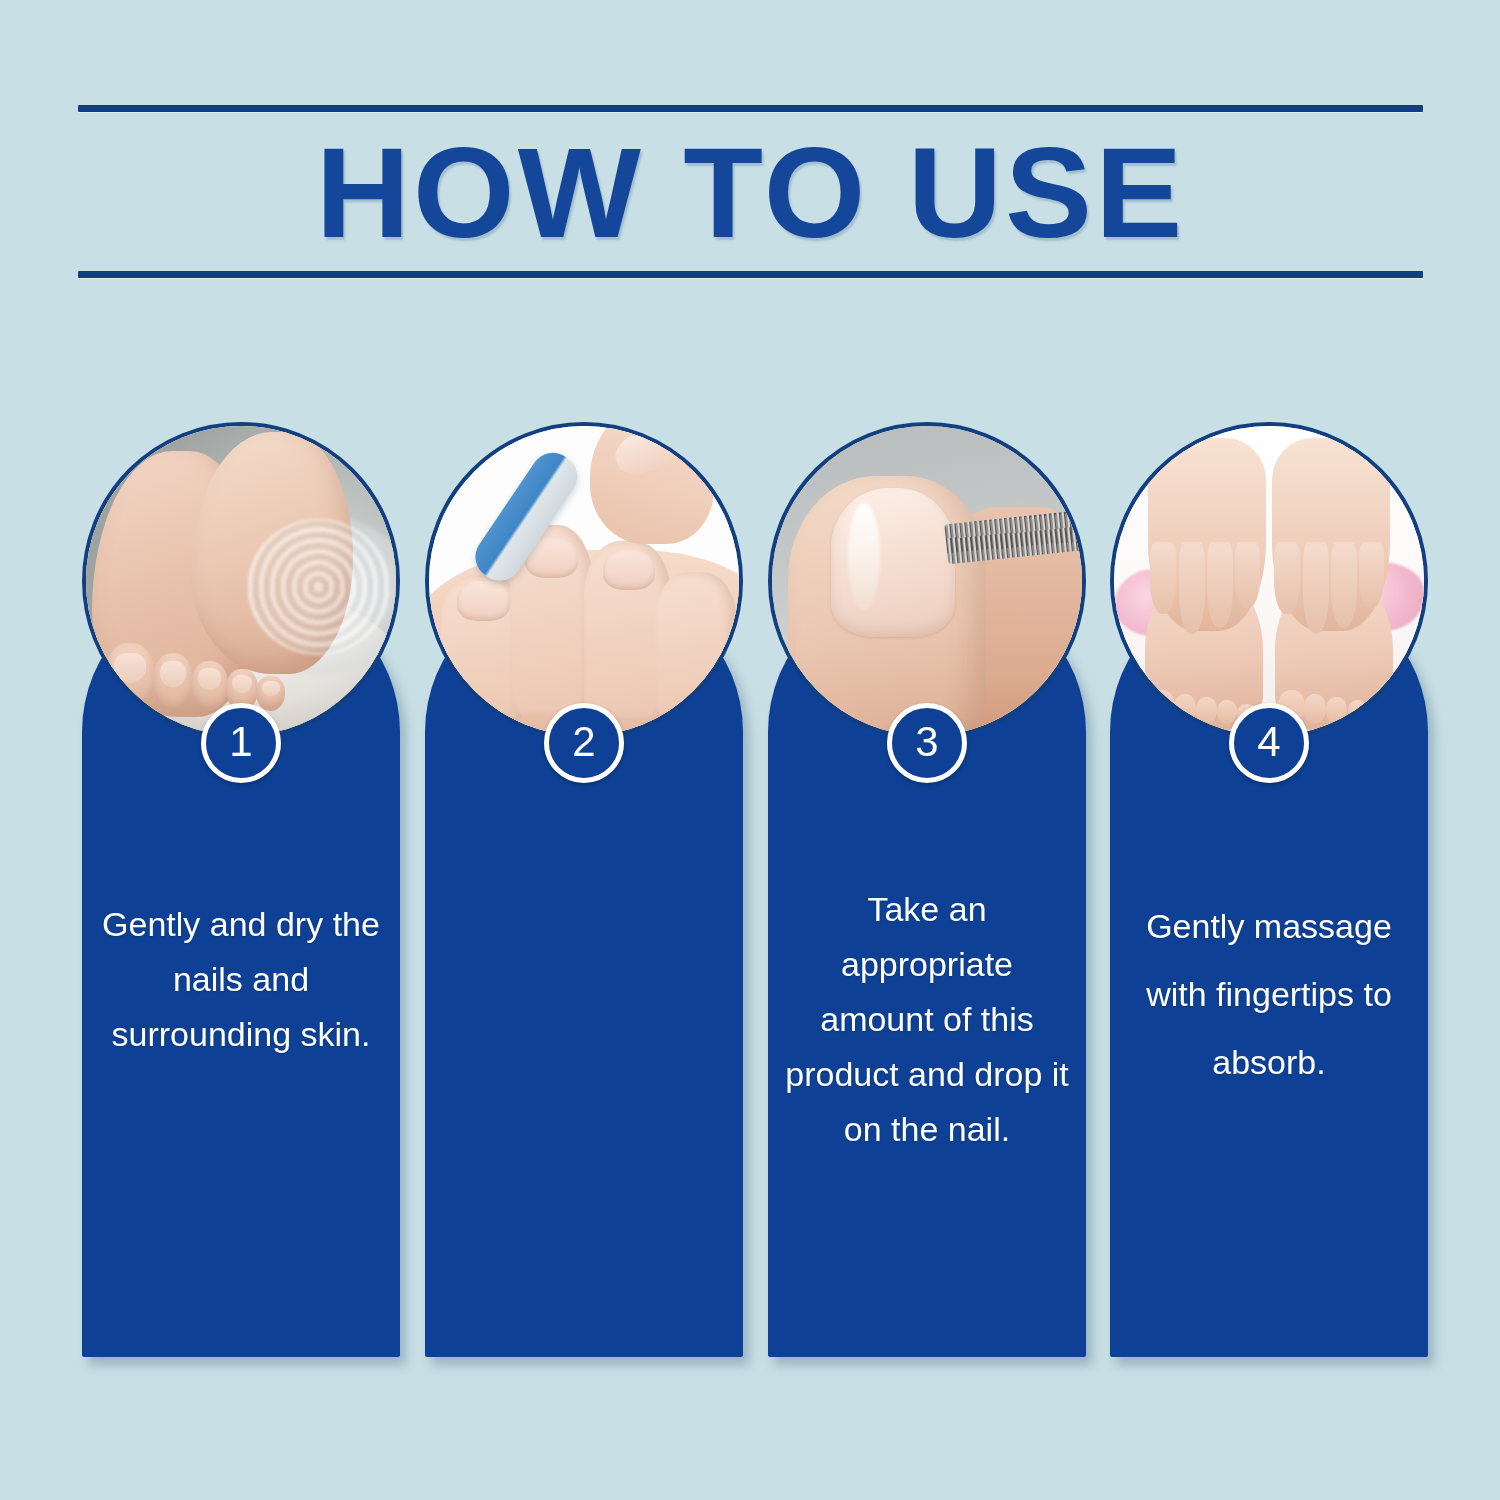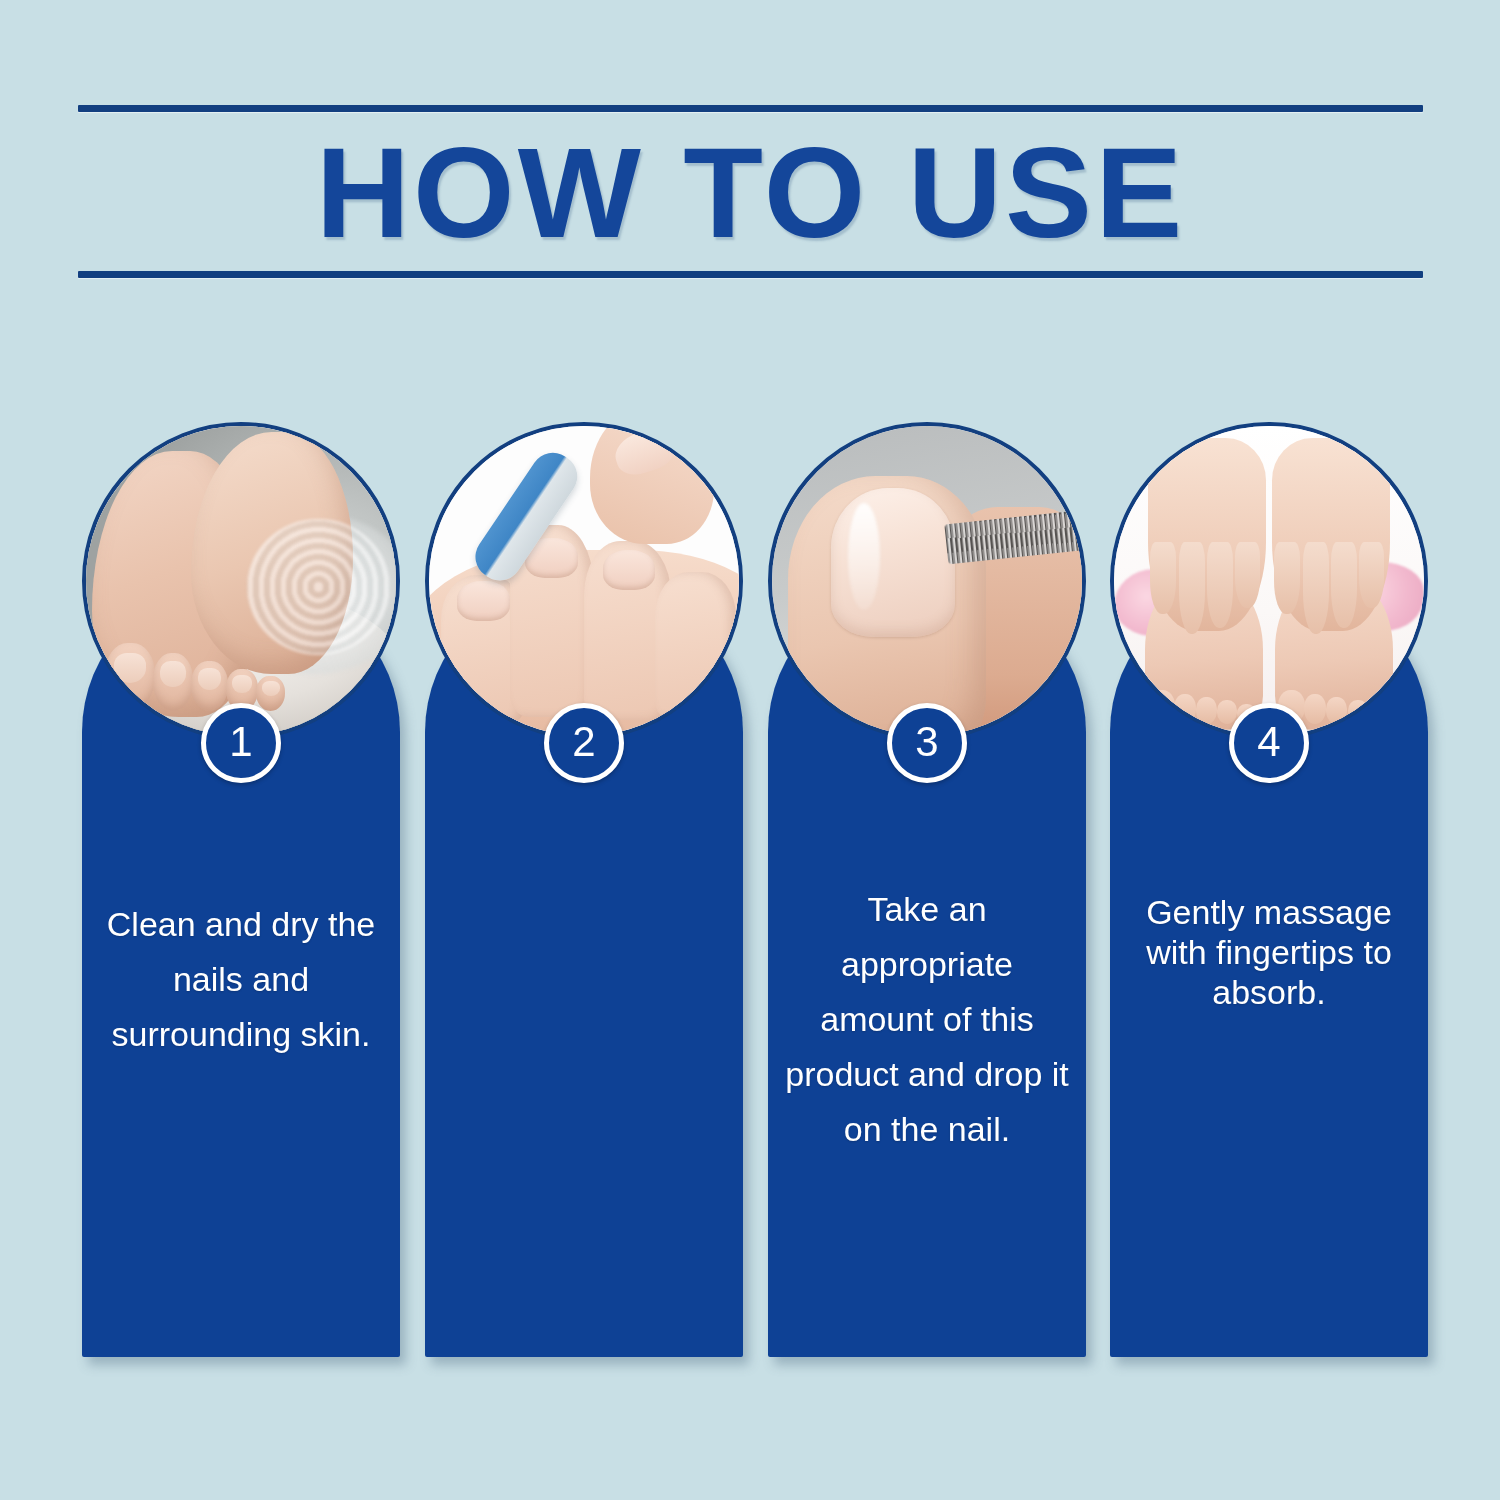--- a/index.html
+++ b/index.html
@@ -133,21 +133,21 @@
     left: 16px;
     right: 16px;
     top: 475px;
     text-align: center;
     color: #ffffff;
     font-size: 34px;
     line-height: 55px;
     font-weight: 400;
     text-shadow: 0 1px 2px rgba(0,0,0,0.18);
   }
-  .card-4 .card-caption { top: 470px; line-height: 40px; }
+  .card-4 .card-caption { top: 470px; line-height: 68px; }
   .card-3 .card-caption { top: 460px; }
 
   
 
   
   .p1-bg {
     position: absolute; inset: 0;
     background:
       radial-gradient(ellipse 70% 55% at 78% 42%, #cfd3d2 0%, #b9bdbc 45%, #9ea2a1 100%),
       linear-gradient(180deg, #d9dcda 0%, #bfc3c2 100%);
@@ -365,21 +365,21 @@
             <i></i>
             <i></i>
             <i></i>
           </div>
         <div class="p1-ripple"></div>
       </div>
     </div>
     <div class="card-badge">
       <span>1</span>
     </div>
-    <div class="card-caption">Clean and dry the nails and surrounding skin.</div>
+    <div class="card-caption">Gently and dry the nails and surrounding skin.</div>
   </div>
 
   <div class="card card-2">
     <div class="card-panel"></div>
     <div class="card-photo">
       <div class="photo-art">
         <div class="p2-bg"></div>
         <div class="p2-hand"></div>
         <div class="p2-finger p2-f1"></div>
         <div class="p2-finger p2-f2"></div>

